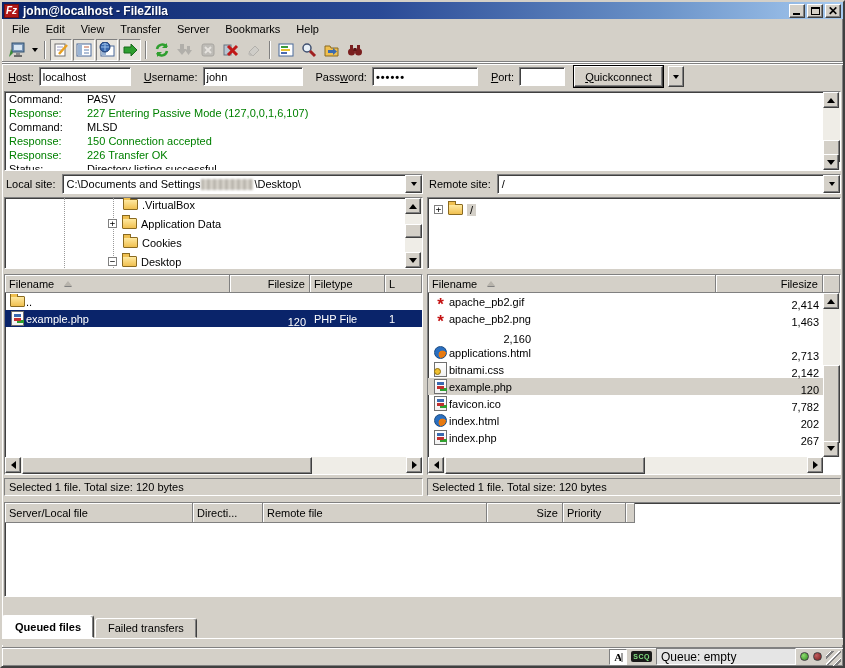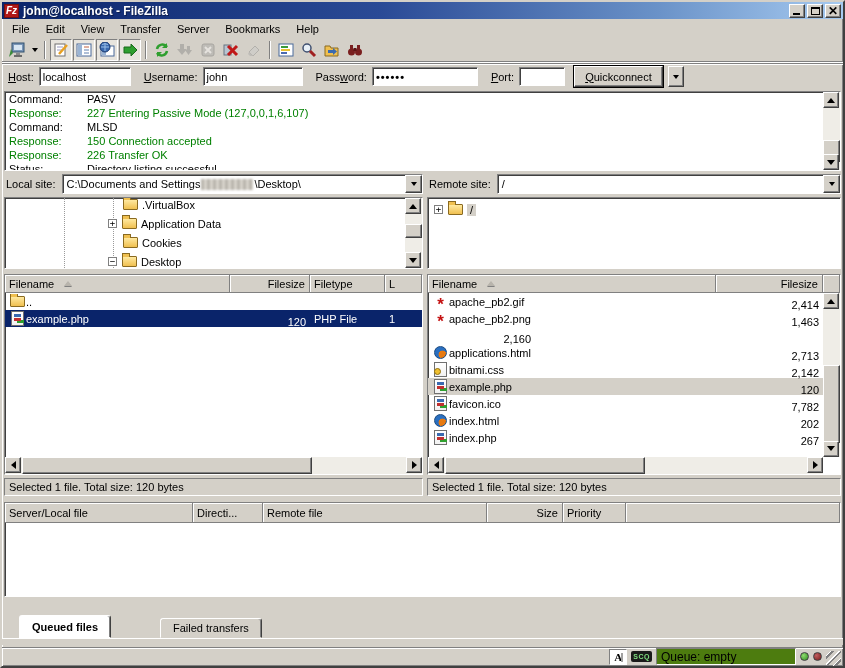--- a/index.html
+++ b/index.html
@@ -147,42 +147,42 @@
     box-shadow:0 4px 0 #c03030, 3px 6px 0 #30a030; }
   [data-icon="doc-css"] { position:relative; }
   [data-icon="doc-css"]::after { content:""; position:absolute; width:5px; height:5px; border-radius:50%;
     background:#f0c030; border:1px solid #907010; margin-left:-6px; margin-top:4px; }
 
   .statusline { height:19px; display:flex; align-items:center; padding:0 4px; margin-top:3px;
     border:1px solid; border-color:#808080 #fff #fff #808080; background:#d4d0c8; }
 
   
   .queue { margin:6px 2px 0 2px; border:1px solid; border-color:#808080 #fff #fff #808080;
-    box-shadow:inset 1px 1px 0 #404040; background:#fff; height:103px; display:flex; flex-direction:column; }
+    box-shadow:inset 1px 1px 0 #404040; background:#fff; height:103px; display:flex; flex-direction:row; }
   .queue .lheader { height:20px; }
   .queue-body { flex:1; }
 
   
-  .tabrow { display:flex; align-items:flex-end; height:24px; padding-left:17px; margin-top:18px;gap:48px; }
+  .tabrow { display:flex; align-items:flex-end; height:24px; padding-left:0; margin-top:18px; }
   .tab { height:20px; padding:2px 12px; background:#d4d0c8; margin-right:1px;
     border:1px solid; border-color:#fff #404040 transparent #fff; box-shadow:inset -1px 0 0 #808080;
     border-radius:3px 3px 0 0; display:flex; align-items:center; }
   .tab.active { background:#fff; font-weight:bold; height:23px; }
   .tabpanel { height:7px; background:#d4d0c8; border-top:1px solid #fff; }
 
   
   .statusbar { height:21px; margin-top:2px; display:flex; align-items:center; justify-content:flex-end;
     gap:4px; padding-right:2px; border-top:1px solid #808080; box-shadow:0 1px 0 #fff inset; }
   .type-ind { width:18px; height:16px; background:#fff; border:1px solid; border-color:#808080 #fff #fff #808080;
     display:flex; align-items:center; justify-content:center; font-weight:bold; font-size:11px;
     font-family:"Liberation Serif",serif; position:relative; }
   .type-ind::after { content:""; position:absolute; right:3px; top:3px; width:2px; height:9px; background:#a0a0a0; }
   .badge { height:11px; background:#1a1a1a; color:#80e080; font-size:7px; font-weight:bold;
     padding:1px 2px; border-radius:2px; display:flex; align-items:center; letter-spacing:.5px; }
-  .queue-status { width:140px; height:17px; background:#4d7c0f; border:1px solid; border-color:#808080 #fff #fff #808080;
+  .queue-status { width:140px; height:17px; background:#e5e5e5; border:1px solid; border-color:#808080 #fff #fff #808080;
     display:flex; align-items:center; padding:0 4px; font-size:12px; }
   .led { width:9px; height:9px; border-radius:50%; border:1px solid #404040; }
   .led.green { background:radial-gradient(circle at 35% 35%, #8fdc6f, #2f8f1f); }
   .led.red { background:radial-gradient(circle at 35% 35%, #c06060, #7a1a1a); }
   .grip { width:15px; height:15px; align-self:flex-end;
     background:repeating-linear-gradient(135deg, transparent 0 3px, #fff 3px 4px, #808080 4px 6px); }
 
   svg { display:block; }
 </style>
 </head>

